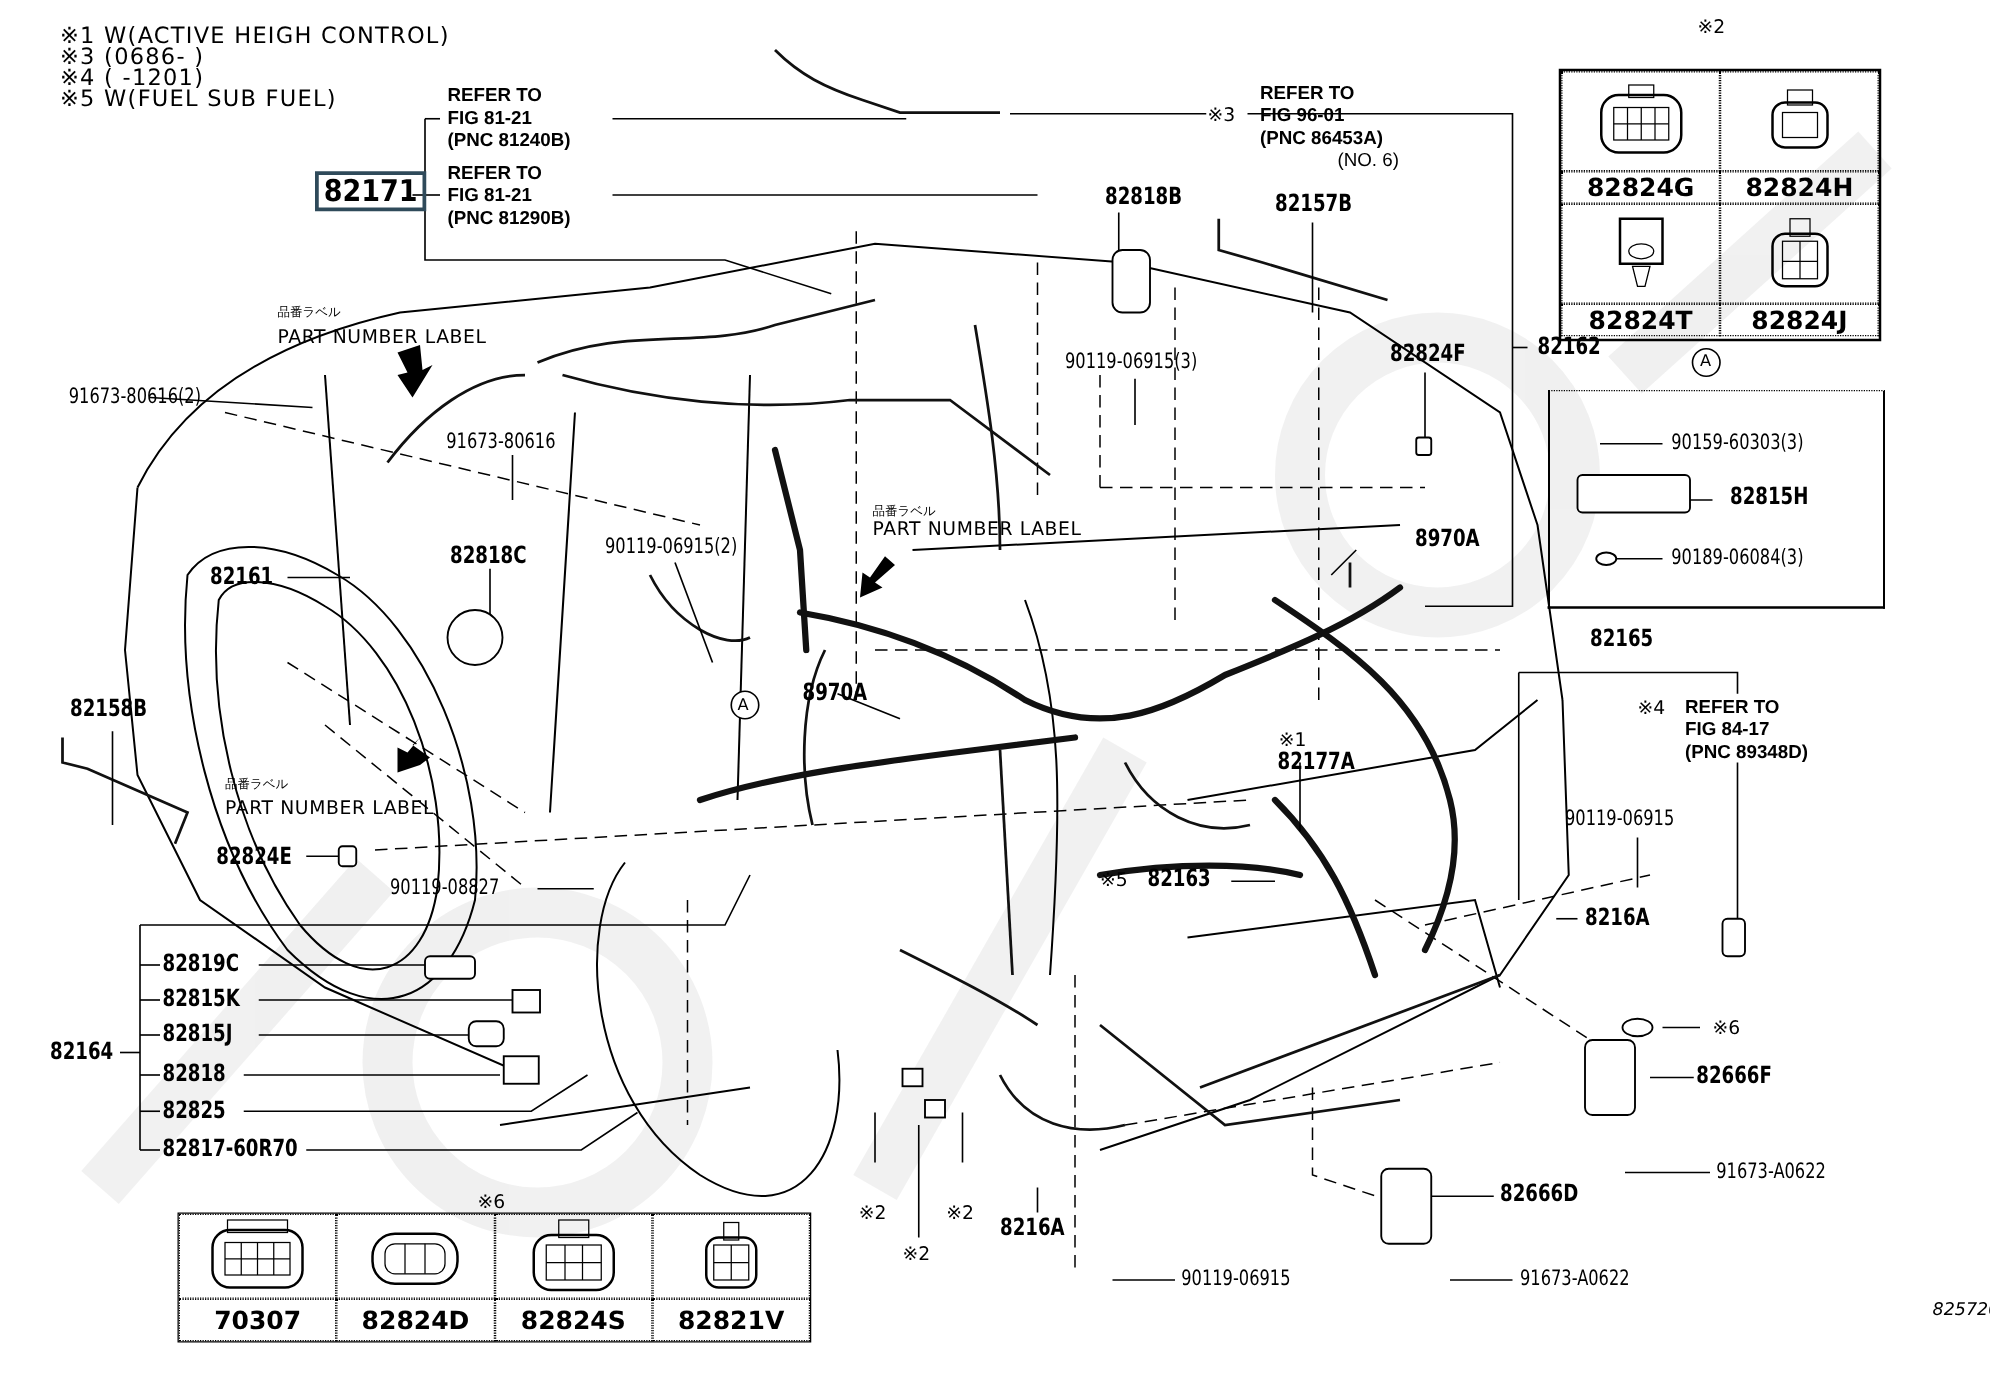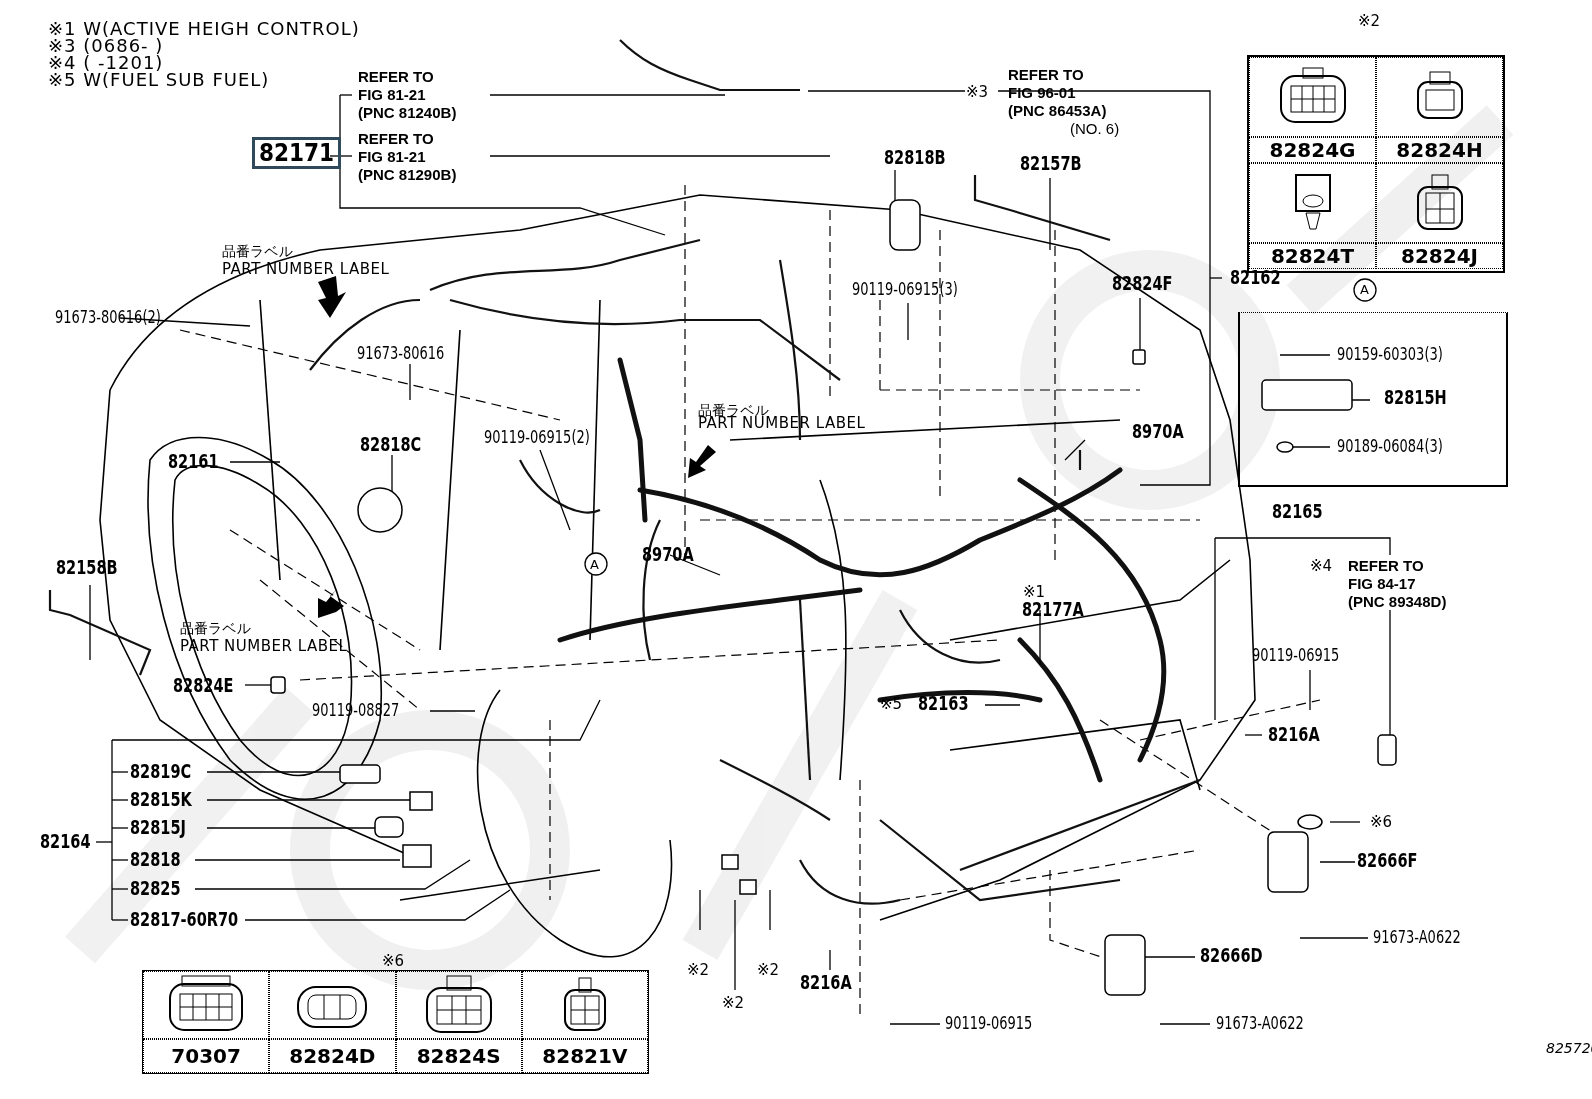--- a/index.html
+++ b/index.html
@@ -3,21 +3,21 @@
 <meta charset="utf-8">
 <style>
   html, body { margin: 0; padding: 0; background: #ffffff; }
   body { width: 1592px; height: 1099px; position: relative; overflow: hidden;
          font-family: "DejaVu Sans Mono", "Liberation Mono", monospace; color: #000; }
   .abs { position: absolute; white-space: nowrap; }
   .pn { font-family: "DejaVu Sans Condensed", "DejaVu Sans", sans-serif; font-weight: bold; font-size: 19px; letter-spacing: 0px; line-height: 1; transform: scaleX(0.85); transform-origin: left top; }
   .note { font-family: "DejaVu Sans", sans-serif; font-size: 18px; line-height: 17px; letter-spacing: 1px; }
   .ref { font-family: Liberation Sans, sans-serif; font-weight: bold; font-size: 15px; line-height: 18px; }
   .lbl { font-family: "DejaVu Sans", sans-serif; font-size: 15px; letter-spacing: 0.5px; }
-  .jp { font-family: "DejaVu Sans", sans-serif; font-size: 14px; }
+  .jp { font-family: "DejaVu Sans", sans-serif; font-size: 10px; }
   .mark { font-family: "DejaVu Sans", sans-serif; font-size: 15px; }
   .box82171 { border: 3px solid #2f4a5a; padding: 1px 4px; }
   svg.art { position: absolute; left: 0; top: 0; }
   .tbl { position: absolute; border: 2px solid #000; display: grid; }
   .tbl .cell { border: 1px dotted #000; display: flex; align-items: center; justify-content: center; }
   .tbl .cap { border: 1px dotted #000; display: flex; align-items: center; justify-content: center;
               font-family: "DejaVu Sans", sans-serif; font-weight: bold; font-size: 20px; transform-origin: center; }
   .fig-id { font-family: "DejaVu Sans", sans-serif; font-size: 14px; }
 </style>
 </head>

